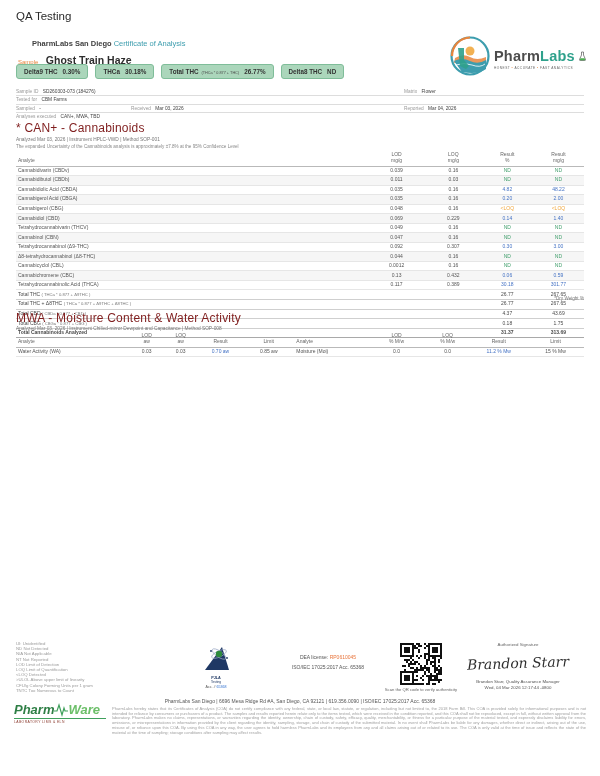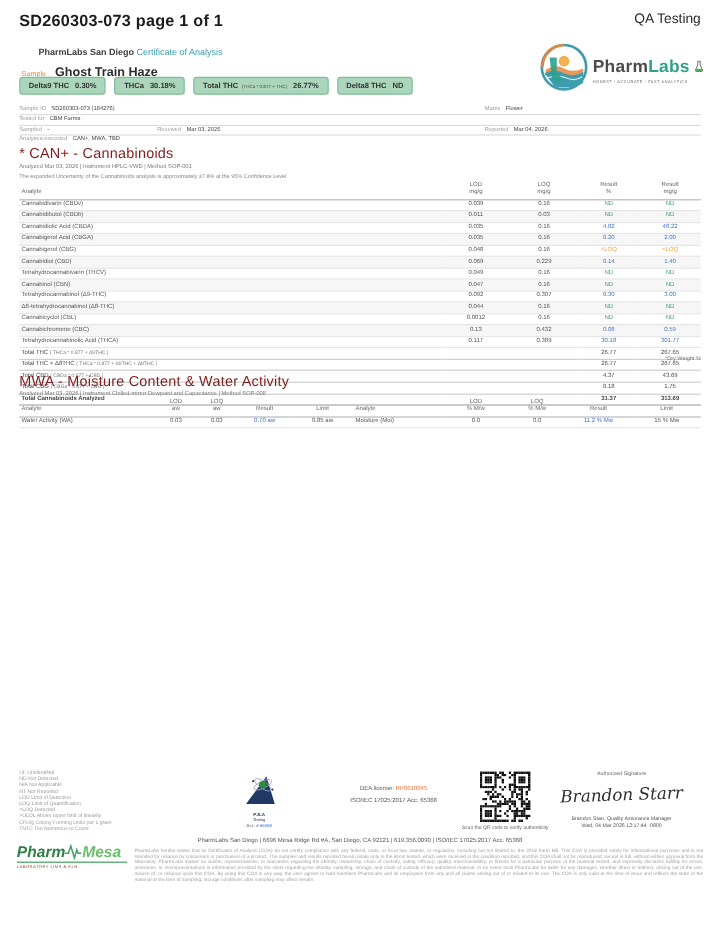--- a/index.html
+++ b/index.html
@@ -81,21 +81,20 @@
   .pw1{font-size:13px;font-weight:bold;color:#2F7F46;font-style:italic;}
   .pw2{font-size:13px;font-weight:bold;color:#6CBF69;font-style:italic;}
   .pw-sub{font-size:3.4px;color:#8B3A2E;letter-spacing:.4px;margin-top:1px;}
 </style>
 </head>
 <body>
 
 <div class="page">
 
   <div class="title-row">
-    <span class="doc-title">SD260303-073 page 1 of 1</span>
     <span class="qa-label">QA Testing</span>
   </div>
 
   <div class="lab-line">
     <span class="lab-name">PharmLabs San Diego</span>
     <span class="cert-type">Certificate of Analysis</span>
   </div>
 
   <div class="sample-line">
     <span class="sample-label">Sample</span>
@@ -900,20 +899,20 @@
   </div>
 
   <div class="address-line">PharmLabs San Diego | 6696 Mesa Ridge Rd #A, San Diego, CA 92121 | 619.356.0090 | ISO/IEC 17025:2017 Acc. 65368</div>
 
   <div class="pharmware">
     <div class="pw-line">
       <span class="pw1">Pharm</span>
       <svg width="14" height="14" viewBox="0 0 14 14">
         <polyline points="0,8 3,8 5,2 8,12 10,5 11,8 14,8" fill="none" stroke="#3FA05C" stroke-width="1.2"></polyline>
       </svg>
-      <span class="pw2">Mesa</span>
+      <span class="pw2">Ware</span>
     </div>
     <div class="pw-sub">LABORATORY LIMS &amp; ELN</div>
   </div>
 
   <div class="legal">PharmLabs hereby states that its Certificates of Analysis (COA) do not certify compliance with any federal, state, or local law, statute, or regulation, including but not limited to, the 2018 Farm Bill. This COA is provided solely for informational purposes and is not intended for reliance by consumers or purchasers of a product. The samples and results reported herein relate only to the items tested, which were received in the condition reported, and this COA shall not be reproduced, except in full, without written approval from the laboratory. PharmLabs makes no claims, representations, or warranties regarding the identity, ownership, chain of custody, safety, efficacy, quality, merchantability, or fitness for a particular purpose of the material tested, and expressly disclaims liability for errors, omissions, or misrepresentations in information provided by the client regarding the identity, sampling, storage, and chain of custody of the submitted material. In no event shall PharmLabs be liable for any damages, whether direct or indirect, arising out of the use, misuse of, or reliance upon this COA. By using this COA in any way, the user agrees to hold harmless PharmLabs and its employees from any and all claims arising out of or related to its use. The COA is only valid at the time of issue and reflects the state of the material at the time of sampling; storage conditions after sampling may affect results.</div>
 
 </div>
 
 </body></html>

